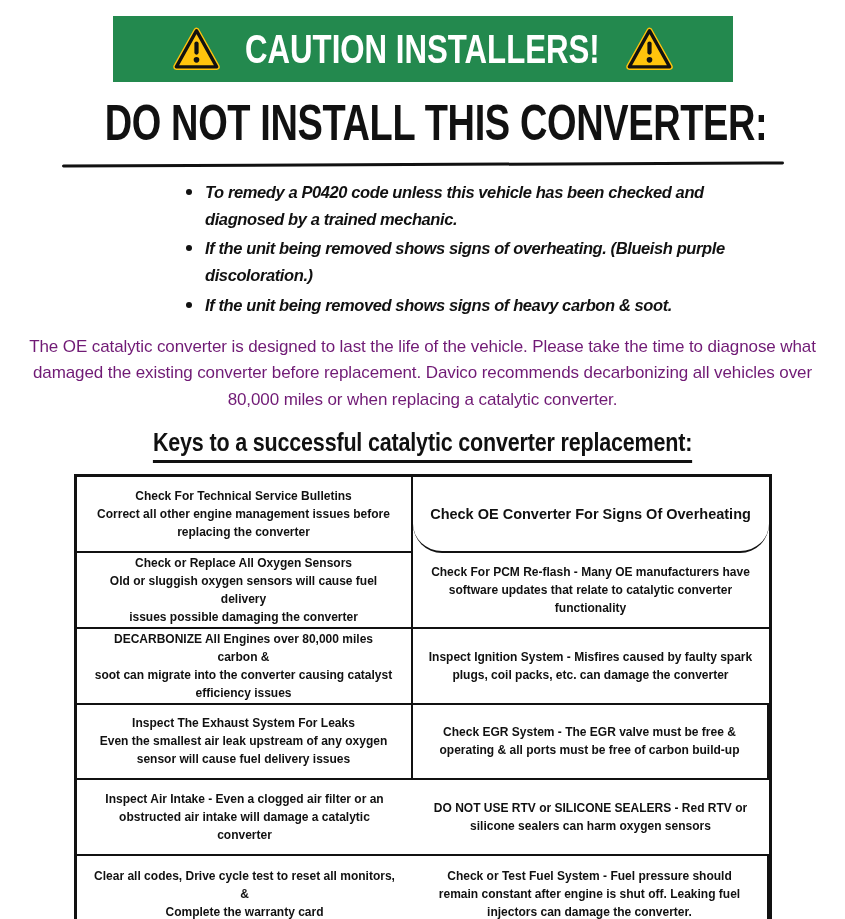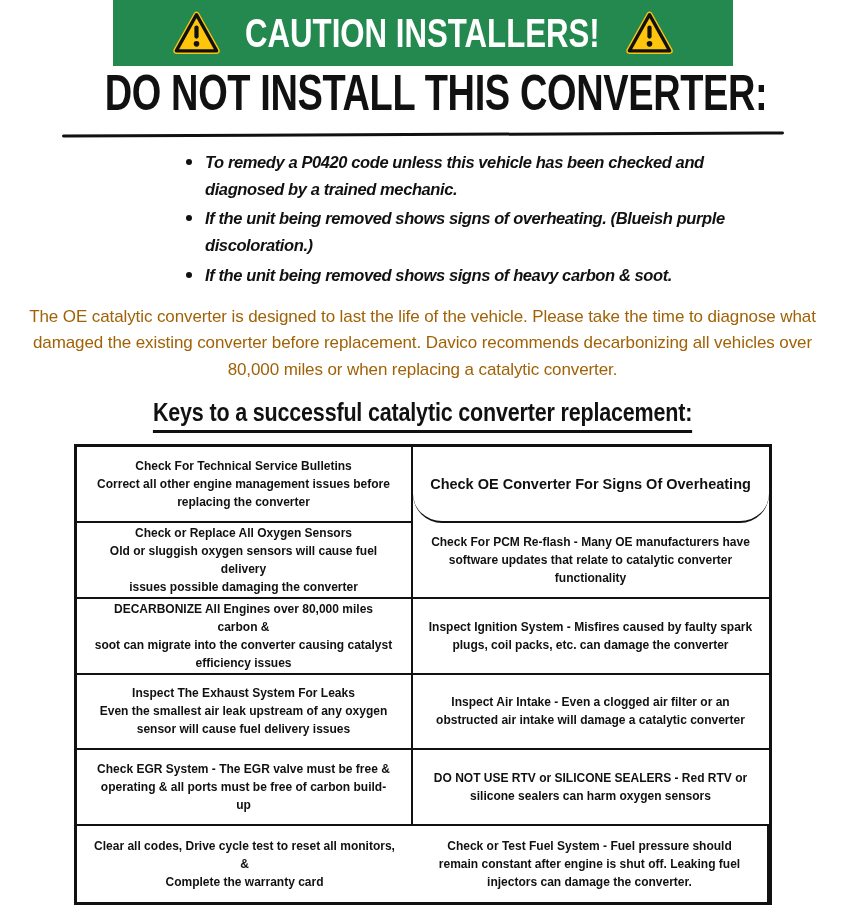--- a/index.html
+++ b/index.html
@@ -8,21 +8,21 @@
     width: 845px; height: 919px;
     background: #ffffff;
     font-family: "Liberation Sans", "DejaVu Sans", sans-serif;
     color: #111111;
     overflow: hidden;
   }
 
   
   .banner {
     width: 620px; height: 66px;
-    margin: 0 auto;
+    margin: 16px auto;
     background: #23894e;
     display: flex; align-items: center; justify-content: center;
     gap: 12px;
   }
   .banner-title-wrap {
     display: flex; justify-content: center; align-items: center;
     width: 382px; overflow: visible;
   }
   .banner-title {
     color: #ffffff;
@@ -78,21 +78,21 @@
     background: #111111;
   }
 
   
   .info-paragraph {
     width: 835px;
     margin: 15px auto 0;
     text-align: center;
     font-size: 17px; font-weight: 400;
     line-height: 1.58;
-    color: #a16207;
+    color: #701a75;
     letter-spacing: -0.1px;
   }
 
   
   .keys-heading-wrap { text-align: center; margin-top: 14px; height: 34px; }
   .keys-heading {
     display: inline-block;
     font-size: 25px; font-weight: 800;
     white-space: nowrap;
     border-bottom: 3px solid #111111;
@@ -183,25 +183,25 @@
 
   <div class="cell col-left">DECARBONIZE All Engines over 80,000 miles carbon &amp;
 soot can migrate into the converter causing catalyst
 efficiency issues</div>
   <div class="cell">Inspect Ignition System - Misfires caused by faulty spark
 plugs, coil packs, etc. can damage the converter</div>
 
   <div class="cell col-left">Inspect The Exhaust System For Leaks
 Even the smallest air leak upstream of any oxygen
 sensor will cause fuel delivery issues</div>
+  <div class="cell col-left">Check EGR System - The EGR valve must be free &amp;
+operating &amp; all ports must be free of carbon build-up</div>
+
   <div class="cell">Inspect Air Intake - Even a clogged air filter or an
 obstructed air intake will damage a catalytic converter</div>
-
-  <div class="cell col-left">Check EGR System - The EGR valve must be free &amp;
-operating &amp; all ports must be free of carbon build-up</div>
   <div class="cell">DO NOT USE RTV or SILICONE SEALERS - Red RTV or
 silicone sealers can harm oxygen sensors</div>
 
   <div class="cell last-row">Clear all codes,  Drive cycle test to reset all monitors, &amp;
 Complete the warranty card</div>
   <div class="cell col-left last-row">Check or Test Fuel System - Fuel pressure should
 remain constant after engine is shut off.  Leaking fuel
 injectors can damage the converter.</div>
 </div>
 

